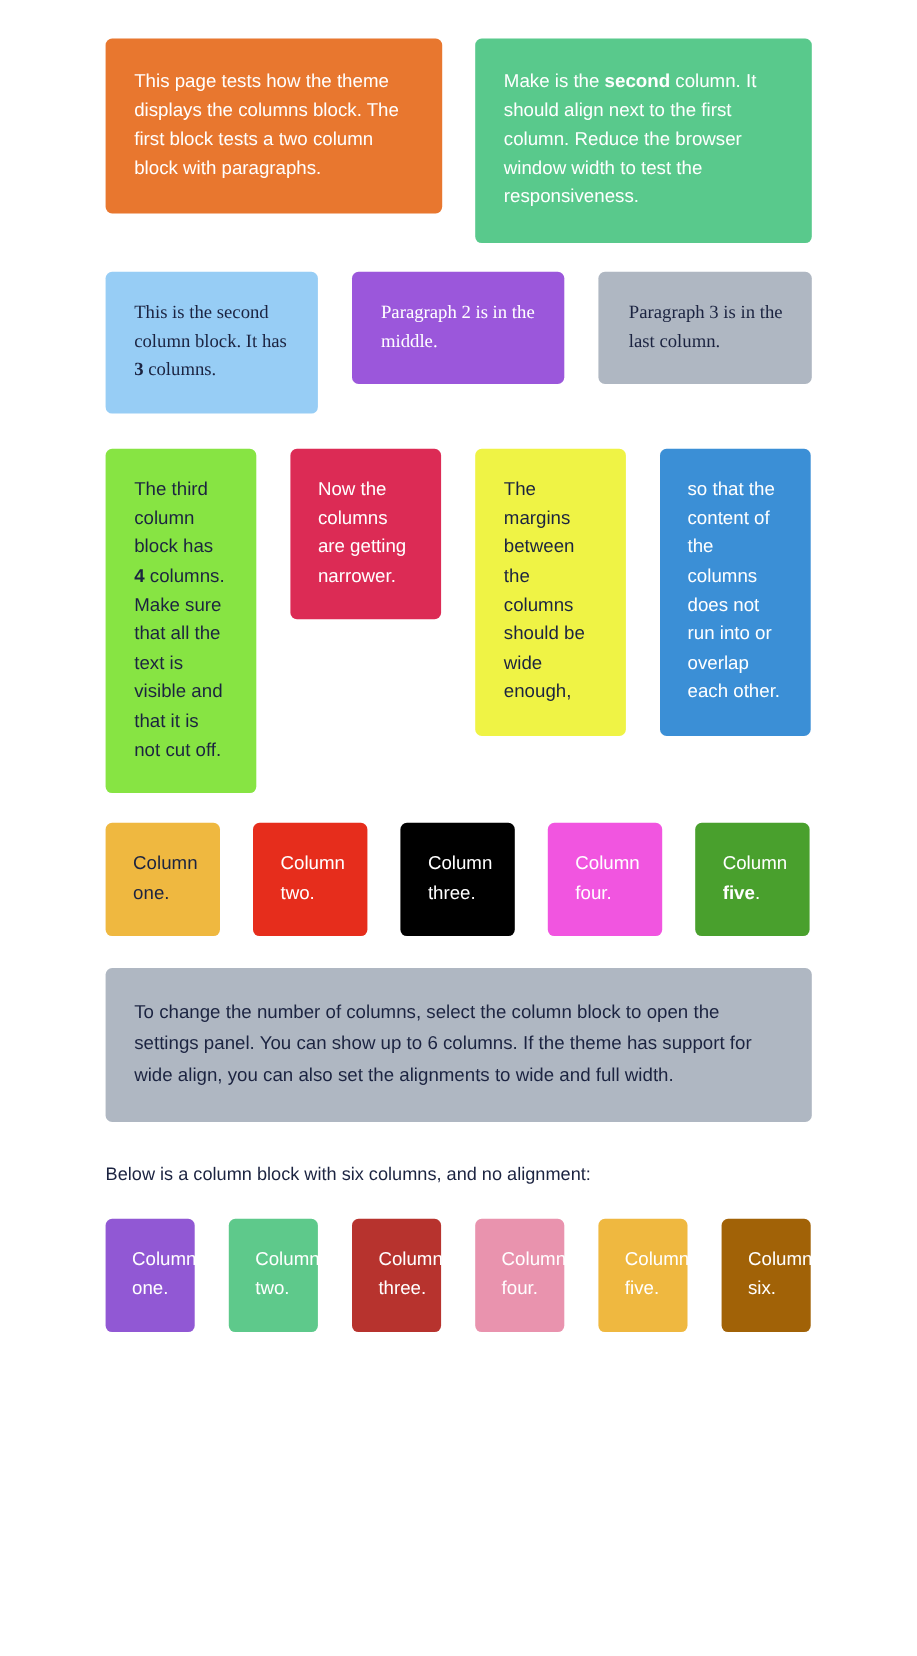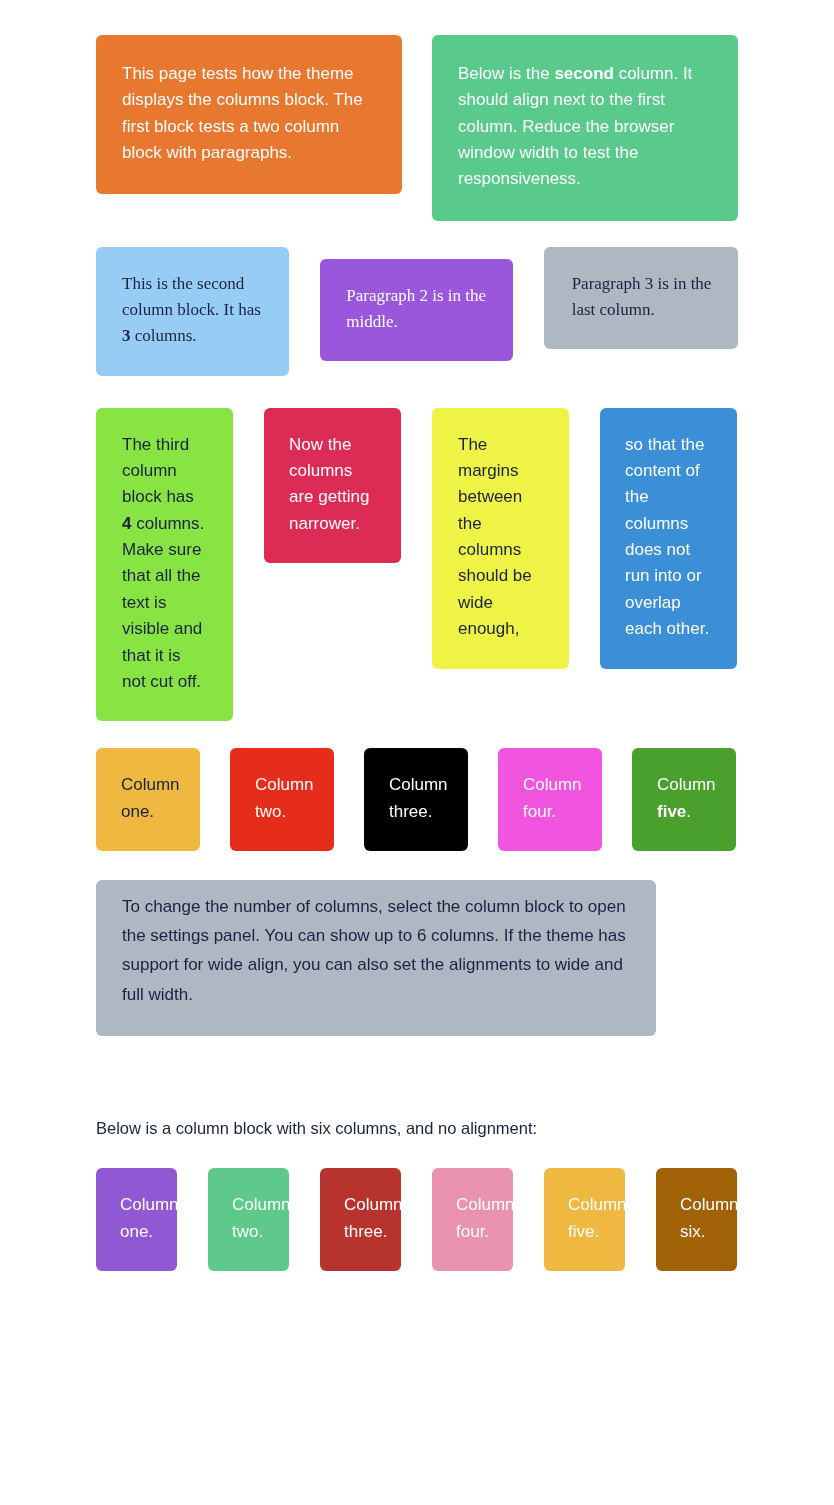--- a/index.html
+++ b/index.html
@@ -46,21 +46,21 @@
     color: #ffffff;
   }
   #row-two-col .gap { width: 30px; flex: none; }
 
   
   #row-three-col { padding-top: 26px; font-family: Liberation Serif, serif; }
   #row-three-col .col {
     padding: 24px 26px 26px 26px;
   }
   #row-three-col .c1 { width: 194px; }
-  #row-three-col .c2 { width: 193px; color: #ffffff; margin-top: 12px; }
+  #row-three-col .c2 { width: 193px; color: #ffffff; }
   #row-three-col .c3 { width: 195px; }
   #row-three-col .gap { width: 31px; flex: none; }
 
   
   #row-four-col { padding-top: 32px; }
   #row-four-col .col {
     width: 137px;
     padding: 24px 26px 26px 26px;
   }
   #row-four-col .gap { width: 31px; flex: none; }
@@ -72,32 +72,31 @@
     width: 104px;
     padding: 24px 25px 26px 25px;
   }
   #row-five-col .gap { width: 30px; flex: none; }
   #row-five-col .c2, #row-five-col .c3,
   #row-five-col .c4, #row-five-col .c5 { color: #ffffff; }
 
   
   #row-info { padding-top: 29px; }
   #row-info .col {
-    width: 560px;
-    padding: 12px 26px 27px 26px;
+    width: 642px;
+    padding: 25px 26px 27px 26px;
     line-height: 1.72;
   }
 
   
   #caption {
     padding-top: 36px;
     font-size: 16.5px;
     line-height: 1.55;
     color: #1b2340;
-    margin-top: 44px;
   }
 
   
   #row-six-col { padding-top: 27px; }
   #row-six-col .col {
     width: 81px;
     padding: 24px 24px 26px 24px;
     color: #ffffff;
   }
   #row-six-col .gap { width: 31px; flex: none; }
@@ -106,21 +105,21 @@
 <body>
 
 <div class="page">
 
   <div class="columns-row" id="row-two-col">
     <div class="col c1" style="background-color: rgb(232, 119, 47);">
       <p><span>This page tests how the theme displays the columns block. The first block tests a two column block with paragraphs.</span><b></b><span></span></p>
     </div>
     <div class="gap"></div>
     <div class="col c2" style="background-color: rgb(89, 201, 140);">
-      <p><span>Below is the </span><b>second</b><span> column. It should align next to the first column. Reduce the browser window width to test the responsiveness.</span></p>
+      <p><span>Make is the </span><b>second</b><span> column. It should align next to the first column. Reduce the browser window width to test the responsiveness.</span></p>
     </div>
   </div>
 
   <div class="columns-row" id="row-three-col">
     <div class="col c1" style="background-color: rgb(151, 205, 245);">
       <p><span>This is the second column block. It has </span><b>3</b><span> columns.</span></p>
     </div>
     <div class="gap"></div>
     <div class="col c2" style="background-color: rgb(155, 87, 219);">
       <p><span>Paragraph 2 is in the middle.</span><b></b><span></span></p>

